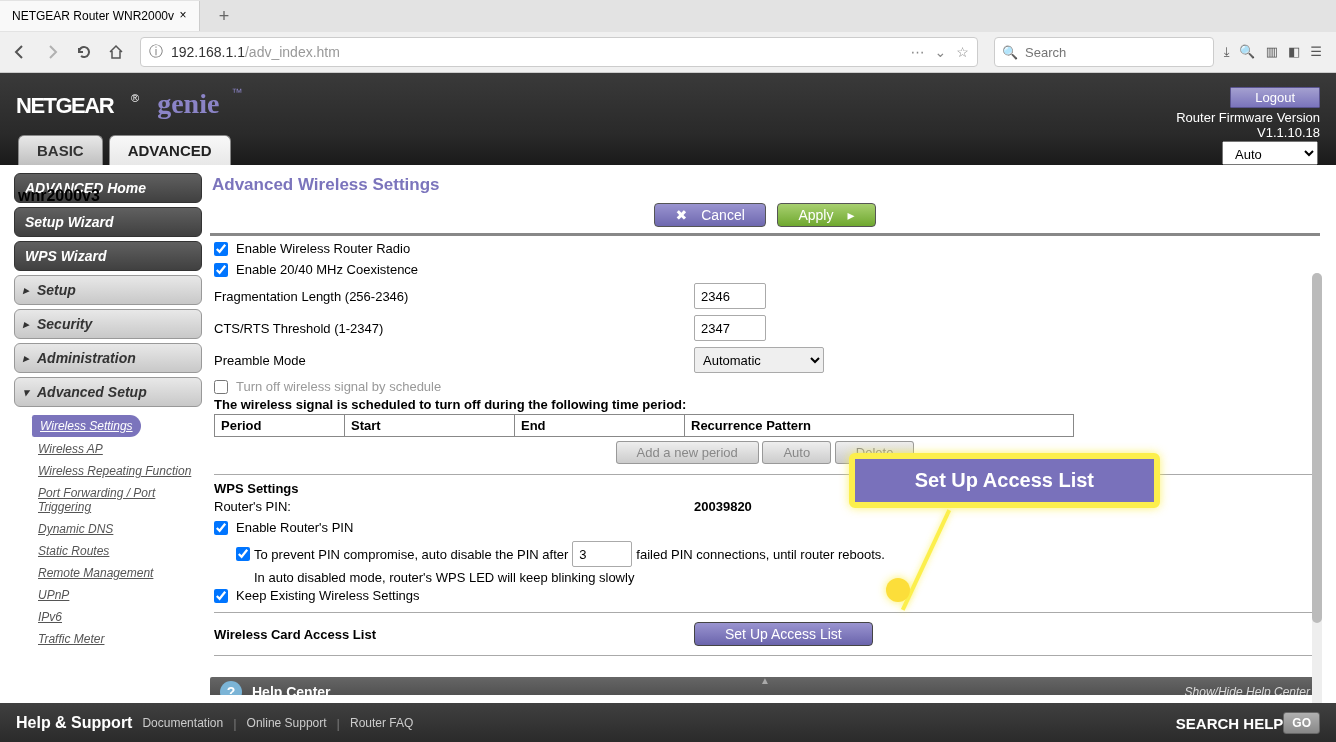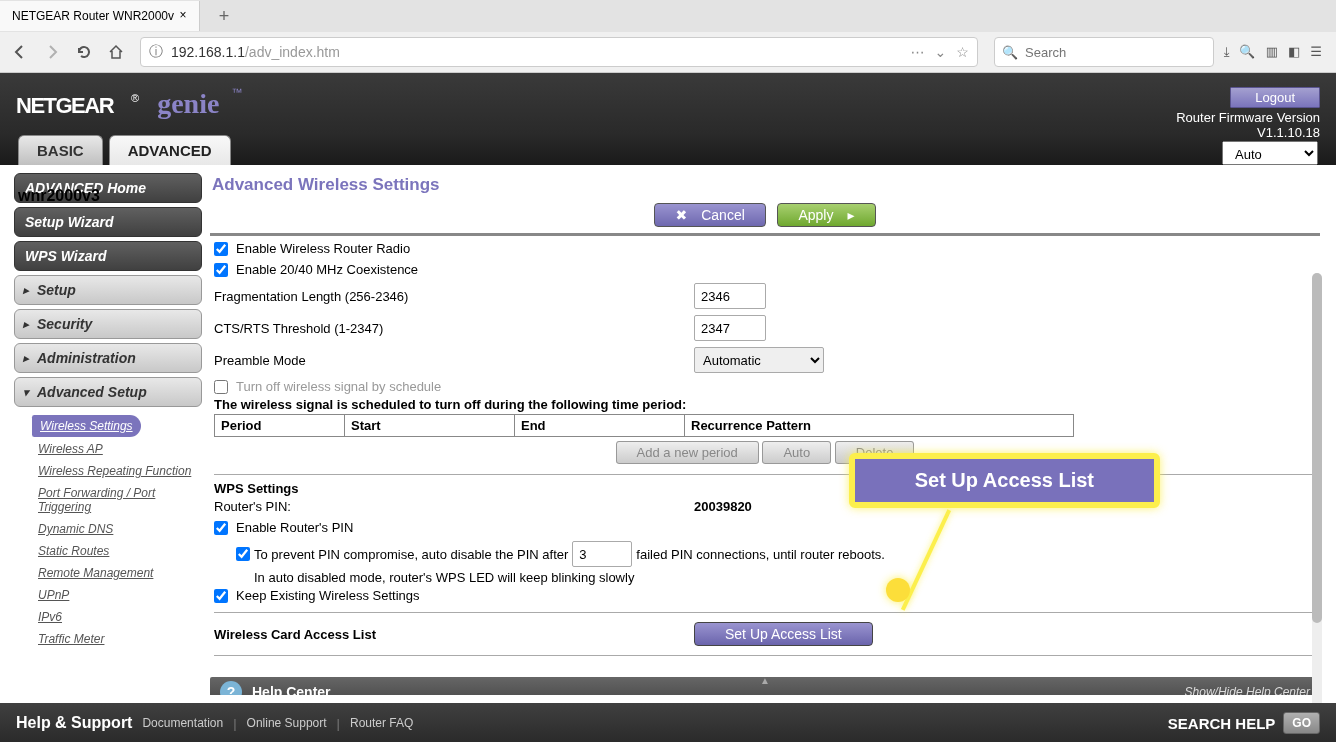--- a/index.html
+++ b/index.html
@@ -88,21 +88,21 @@
 .help-center-bar { background: linear-gradient(#666, #444); color: #fff; display: flex; align-items: center; padding: 4px 10px; font-size: 14px; margin-top: 4px; border-radius: 2px; position: relative; }
 .help-q { background: #7bb4d6; width: 22px; height: 22px; border-radius: 50%; text-align: center; line-height: 22px; margin-right: 10px; font-weight: bold; }
 .help-toggle-link { margin-left: auto; font-size: 12px; text-decoration: underline; cursor: pointer; font-style: italic; color: #ddd; }
 .help-arrow { position: absolute; left: 50%; top:-2px; transform: translateX(-50%); color: #aaa; font-size: 10px; }
 
 .footer { position: absolute; bottom: 0; left: 0; right: 0; height: 40px; background: linear-gradient(#404040,#2a2a2a); color: #fff; display: flex; align-items: center; padding: 0 16px; font-size: 13px; }
 .footer-left { display: flex; align-items: center; gap: 10px; }
 .footer-title { font-size: 16px; font-weight: bold; }
 .footer-link { color: #ccc; font-size: 12px; cursor: pointer; }
 .footer-sep { color: #777; }
-.footer-right { margin-left: auto; display: flex; align-items: center; gap: 8px; }
+.footer-right { margin-left: auto; display: flex; align-items: center; }
 .search-help-label { font-weight: bold; font-size: 15px; }
 .search-help-input { width: 190px; height: 24px; padding: 2px 6px; font-size: 13px; border: 1px solid #888; }
 .go-btn { background: linear-gradient(#b0b0b0,#888); border: 1px solid #666; padding: 3px 8px; font-size: 12px; font-weight: bold; border-radius: 3px; cursor: pointer; }
 
 .scrollbar-fake { position: absolute; right: 14px; top: 200px; width: 10px; height: 450px; background: #eee; border-radius: 5px; }
 .scrollbar-thumb { position: absolute; top: 0; width: 10px; height: 350px; background: #bbb; border-radius: 5px; }
 
 input[type=checkbox]{ width:14px; height:14px; margin-right:4px; vertical-align: middle;}
 </style>
 </head>

